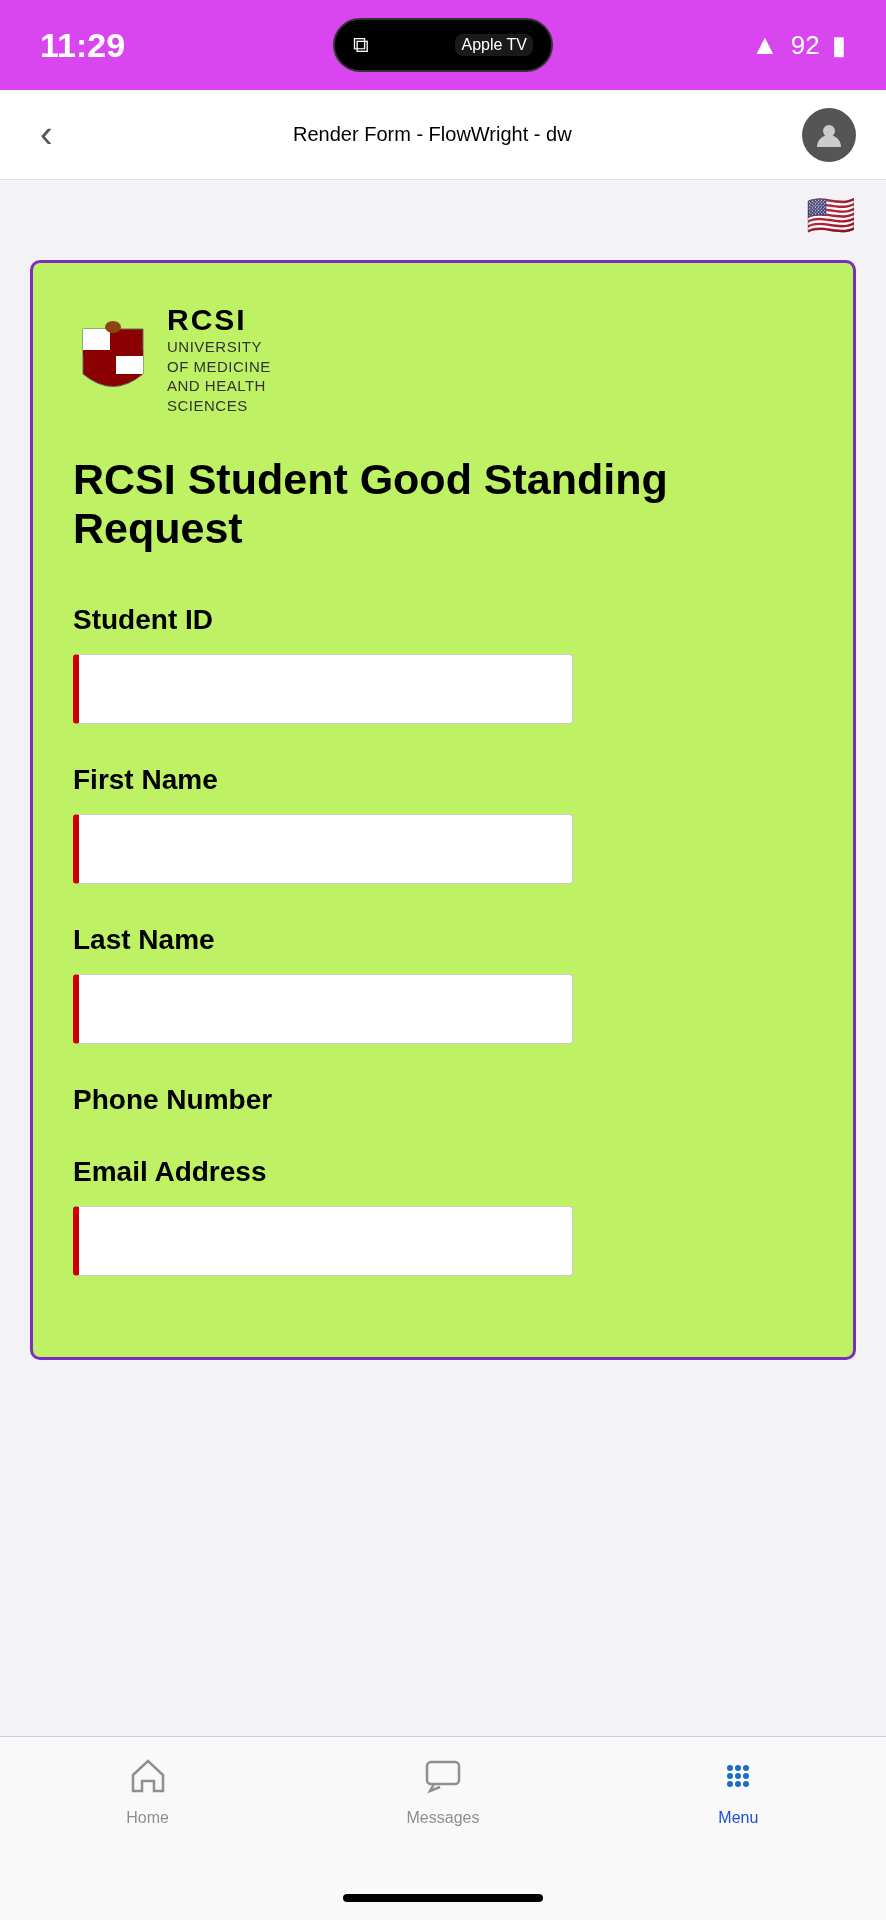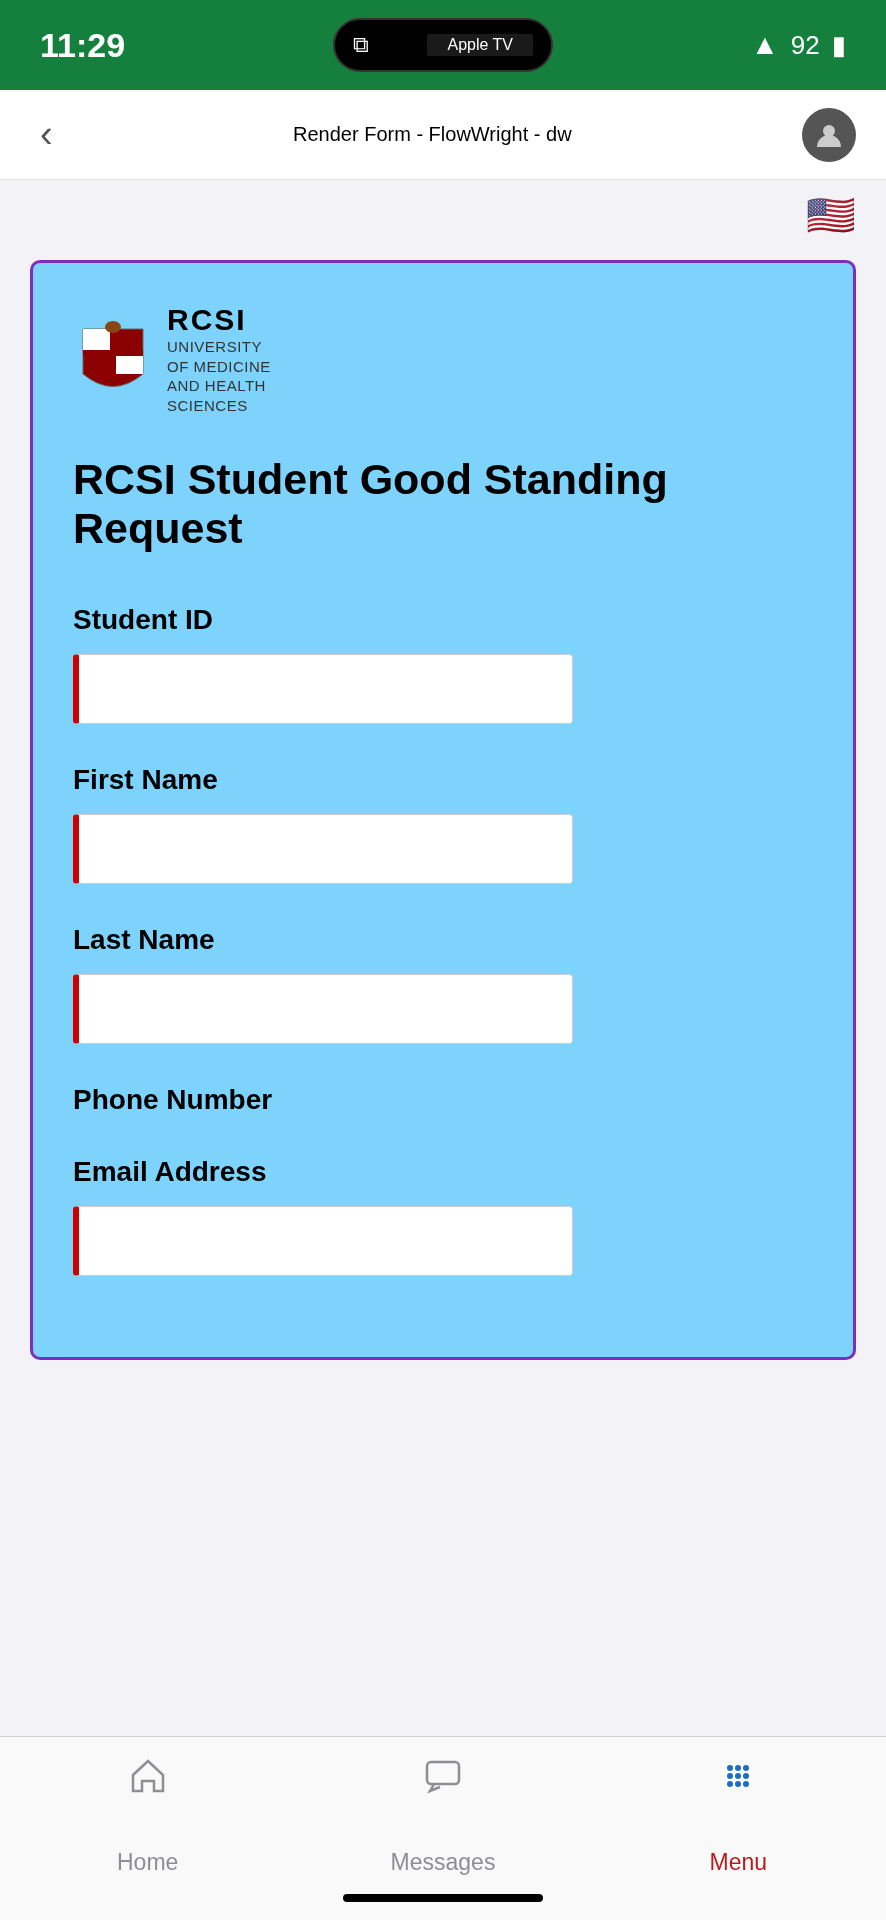--- a/index.html
+++ b/index.html
@@ -9,21 +9,21 @@
       width: 886px;
       min-height: 1920px;
       background: #f2f2f7;
       font-family: -apple-system, BlinkMacSystemFont, 'Helvetica Neue', Helvetica, Arial, sans-serif;
       display: flex;
       flex-direction: column;
     }
 
     
     .status-bar {
-      background: #15803d;
+      background: #d946ef;
       color: #fff;
       height: 90px;
       display: flex;
       align-items: center;
       justify-content: space-between;
       padding: 0 40px;
       position: relative;
     }
     .status-time {
       font-size: 34px;
@@ -49,22 +49,22 @@
       justify-content: space-between;
       padding: 0 18px;
     }
     .di-icon {
       font-size: 22px;
     }
     .di-appletv {
       font-size: 16px;
       color: #fff;
       background: #1a1a1a;
-      padding: 2px 20px;
-      border-radius: 2px;
+      padding: 2px 6px;
+      border-radius: 8px;
     }
     .status-right {
       display: flex;
       align-items: center;
       gap: 12px;
     }
     .wifi-icon, .battery-icon {
       color: #fff;
       font-size: 28px;
     }
@@ -123,21 +123,21 @@
 
     
     .main-content {
       flex: 1;
       padding: 10px 30px 30px 30px;
       background: #f2f2f7;
     }
 
     
     .form-card {
-      background: #7dd3fc;
+      background: #bef264;
       border: 3px solid #7b2fbe;
       border-radius: 10px;
       padding: 40px 40px 40px 40px;
       min-height: 1100px;
     }
 
     
     .logo-area {
       display: flex;
       align-items: center;
@@ -213,26 +213,25 @@
     }
     .tab-item {
       flex: 1;
       display: flex;
       flex-direction: column;
       align-items: center;
       gap: 8px;
       cursor: pointer;
     }
     .tab-label {
-      font-size: 23px;
+      font-size: 16px;
       color: #8e8e93;
-      margin-top: 40px;
     }
     .tab-label.active {
-      color: #b91c1c;
+      color: #1d4ed8;
     }
 
     
     .home-indicator {
       background: #f9f9f9;
       height: 44px;
       display: flex;
       align-items: center;
       justify-content: center;
     }

